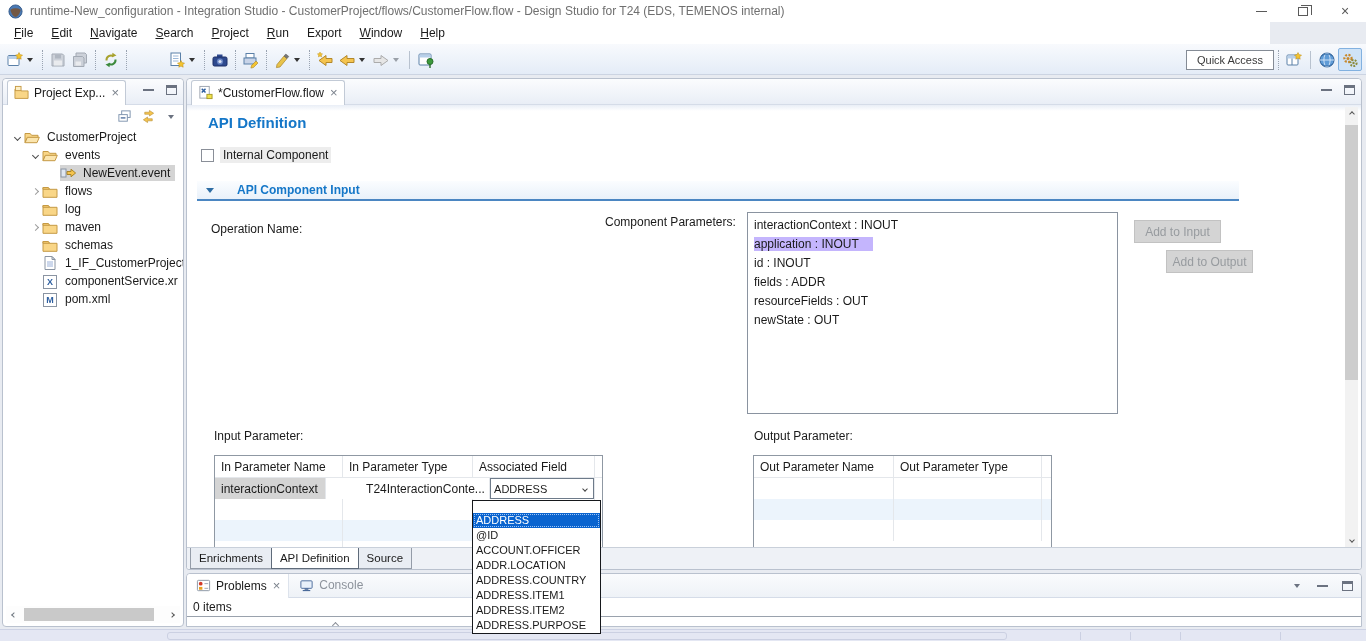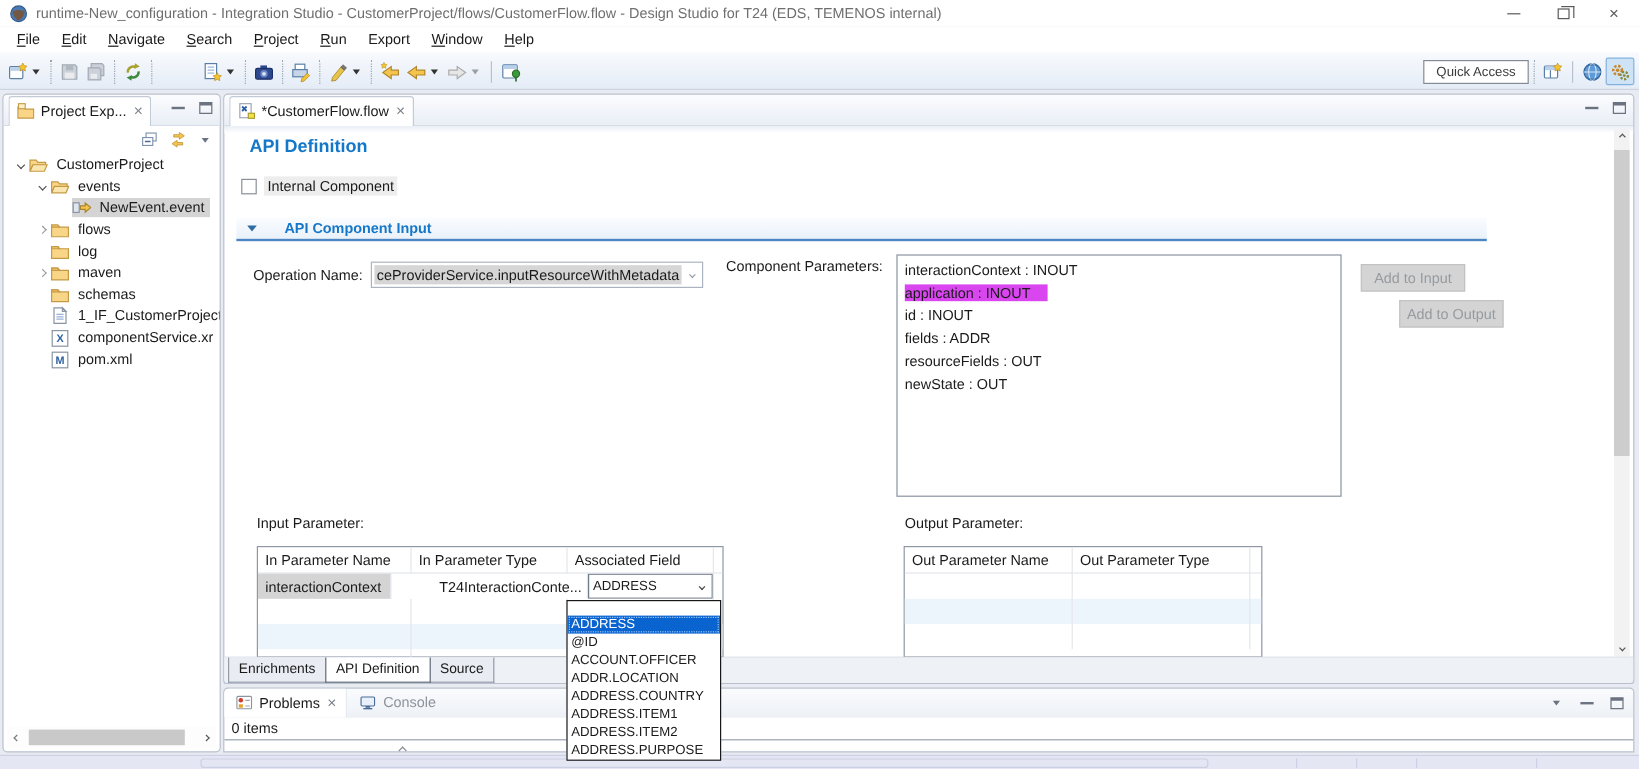--- a/index.html
+++ b/index.html
@@ -12,21 +12,21 @@
   .titlebar .logo { margin:0 7px 0 8px; width:15px; height:15px; }
   .titlebar .ttext { color:#6f6f6f; font-size:12px; white-space:nowrap; }
   .wcontrols { position:absolute; right:0; top:0; height:22px; display:flex; }
   .wbtn { width:42px; height:22px; display:flex; align-items:center; justify-content:center; color:#5a5a5a; }
   .min-glyph { width:11px; height:1px; background:#5a5a5a; }
   .max-glyph { width:10px; height:9px; border:1px solid #5a5a5a; position:relative; background:#fff; }
   .max-glyph:before { content:""; position:absolute; left:2px; top:-3px; width:10px; height:9px; border:1px solid #5a5a5a; border-bottom:none; border-left:none; }
   .close-glyph { font-size:14px; line-height:10px; color:#5a5a5a; }
 
   
-  .menubar { position:absolute; left:0; top:22px; width:1366px; height:22px; background:#fff; display:flex; align-items:center; padding-left:5px; }
+  .menubar { position:absolute; left:0; top:22px; width:1270px; height:22px; background:#fff; display:flex; align-items:center; padding-left:5px; }
   .mi { display:inline-block; padding:2px 9px; color:#1a1a1a; }
   .mi::first-letter { text-decoration:underline; }
   .mi.no-mn::first-letter { text-decoration:none; }
 
   
   .toolbar { position:absolute; left:0; top:44px; width:1366px; height:31px; background:linear-gradient(#f8fafd,#e4ecf7); border-bottom:1px solid #ccd4e2; }
   .tgroup { position:absolute; top:4px; height:23px; display:flex; align-items:center; }
   .tbtn { height:22px; display:flex; align-items:center; padding:0 2px; }
   .tbtn svg { width:18px; height:18px; }
   .dd { width:0; height:0; border-left:3.5px solid transparent; border-right:3.5px solid transparent; border-top:4px solid #333; margin:0 3px; }
@@ -81,21 +81,21 @@
   .sec-hdr { position:absolute; left:9px; top:70px; width:1042px; height:20px; background:linear-gradient(#fbfdff,#e9f1fa); border-bottom:2px solid #4b86c2; display:flex; align-items:center;gap:16px; }
   .sec-tri { width:0; height:0; border-left:4px solid transparent; border-right:4px solid transparent; border-top:5px solid #2e6da4; margin:0 7px 0 9px; }
   .sec-title { font-weight:bold; color:#1577c8; }
   .op-label { position:absolute; left:23px; top:111px; }
   .op-combo { position:absolute; left:121px; top:107px; width:277px; height:22px; border:1px solid #aab4c0; background:#fff; display:flex; align-items:center; }
   .op-text { margin-left:2px; background:#d6d6d6; padding:1px 2px; white-space:nowrap; overflow:hidden; }
   .op-chev { margin-left:auto; margin-right:6px; }
   .cp-label { position:absolute; left:417px; top:104px; }
   .cp-list { position:absolute; left:559px; top:101px; width:371px; height:202px; border:1px solid #8a93a0; background:#fff; padding-top:3px; }
   .cp-item { height:19px; line-height:19px; padding-left:6px; white-space:nowrap; }
-  .cp-item .selspan { background:#d946ef; padding:0 14px 0 0; }
+  .cp-item .selspan { background:#c4b5fd; padding:0 14px 0 0; }
   .side-btn { position:absolute; left:946px; width:87px; height:23px; background:#d4d4d4; border:1px solid #c2c2c2; color:#979b9f; display:flex; align-items:center; justify-content:center; }
 
   .tbl-label { position:absolute; top:318px; }
   .dtable { position:absolute; top:344px; border:1px solid #8f98a3; background:#fff; }
   .dt-row { display:flex; }
   .dt-cell { border-right:1px solid #e4e7eb; padding:0 0 0 6px; display:flex; align-items:center; white-space:nowrap; overflow:hidden; }
   .dt-head .dt-cell { height:22px; border-bottom:1px solid #e4e7eb; color:#1a1a1a; }
   .dt-data .dt-cell { height:21px; }
   .dt-empty .dt-cell { height:21px; }
   .dt-empty.tint { background:#ecf4fc; }
@@ -462,24 +462,20 @@
 
       <div class="cb-box"></div>
       <div class="cb-label">Internal Component</div>
 
       <div class="sec-hdr">
         <div class="sec-tri"></div>
         <span class="sec-title">API Component Input</span>
       </div>
 
       <div class="op-label">Operation Name:</div>
-      <div class="op-combo">
-        <span class="op-text">ceProviderService.inputResourceWithMetadata</span>
-        <span class="op-chev chev sm" style="border-color:#9aa0a8;"></span>
-      </div>
 
       <div class="cp-label">Component Parameters:</div>
       <div class="cp-list">
         <div class="cp-item"><span>interactionContext : INOUT</span></div>
         <div class="cp-item"><span class="selspan">application : INOUT</span></div>
         <div class="cp-item"><span>id : INOUT</span></div>
         <div class="cp-item"><span>fields : ADDR</span></div>
         <div class="cp-item"><span>resourceFields : OUT</span></div>
         <div class="cp-item"><span>newState : OUT</span></div>
       </div>

